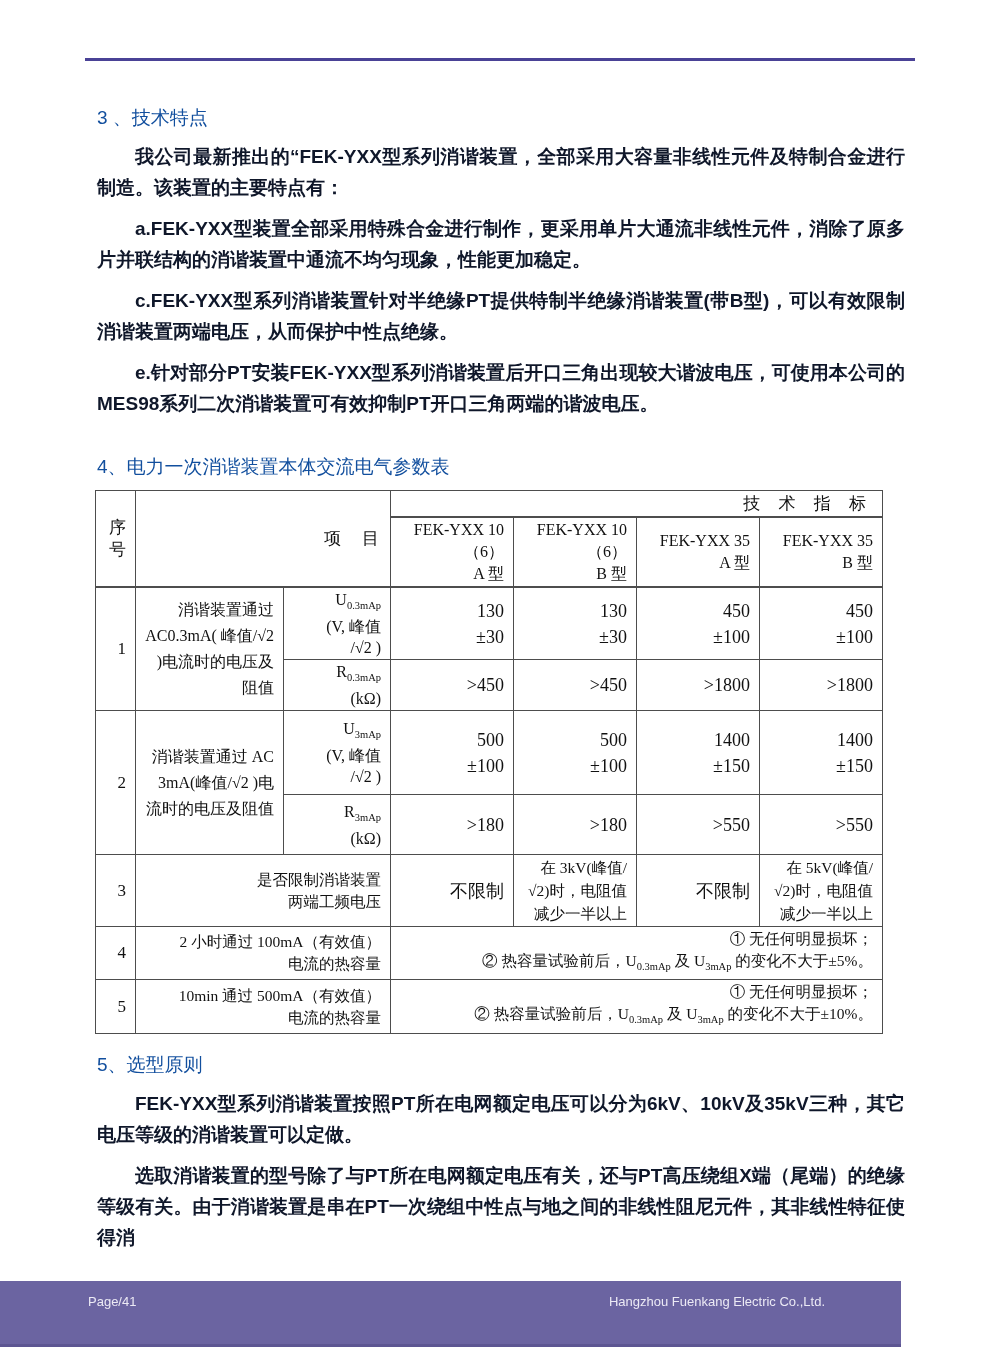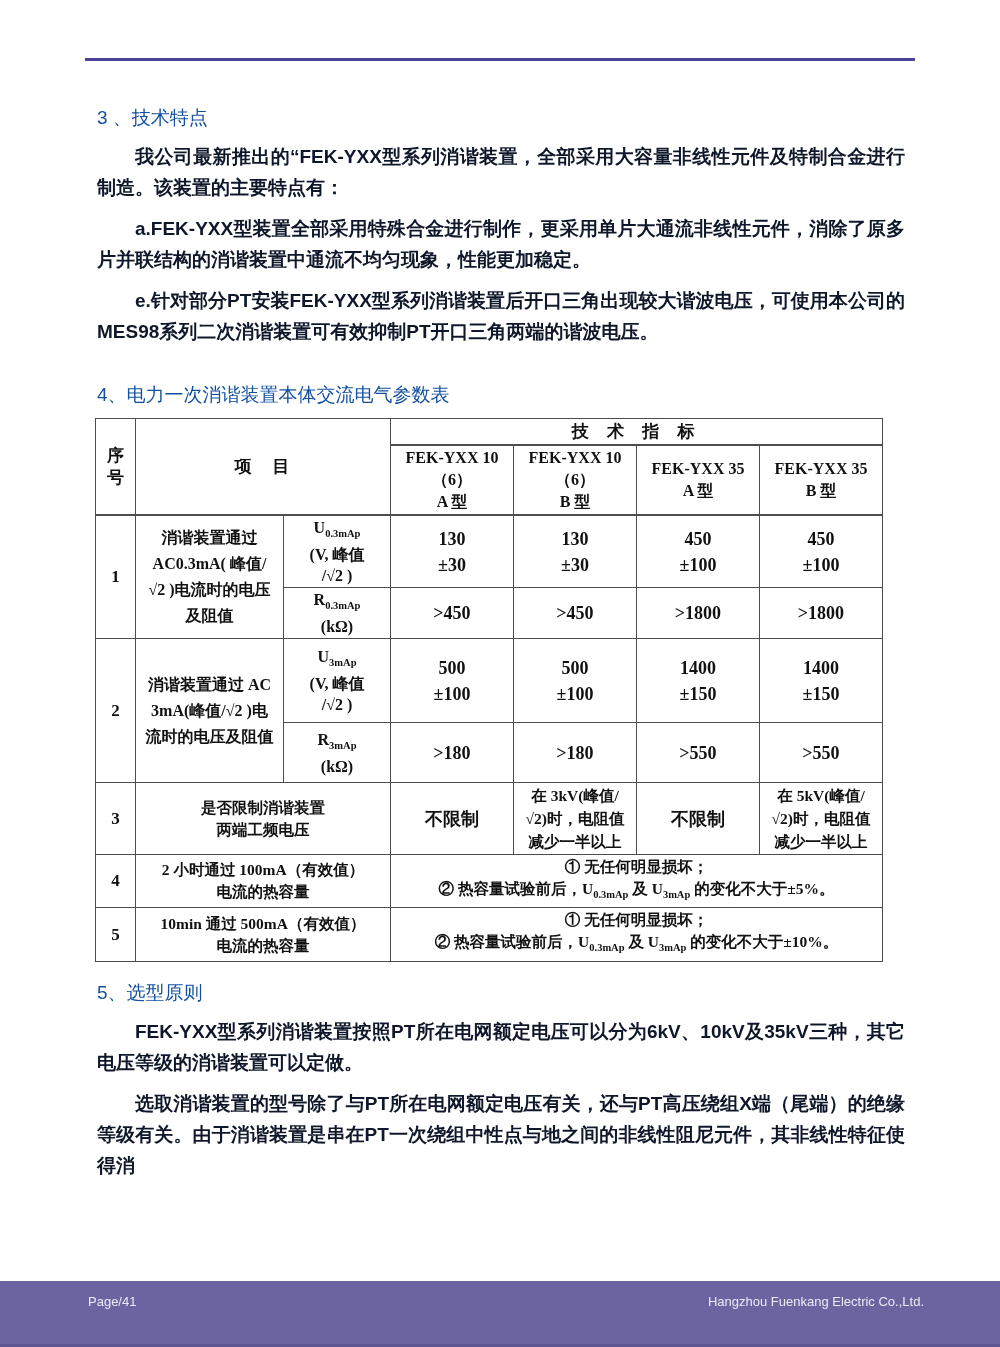--- a/index.html
+++ b/index.html
@@ -31,22 +31,22 @@
     color:#0f172a; text-indent:2em; text-align:justify;
   }
   .body-p.first { margin-top:12px; }
   
   .param-table {
     border-collapse:collapse; margin:12px 0 0 -2px;
     font-family:"Liberation Serif","DejaVu Serif",serif;
     color:#111111; table-layout:fixed; width:787px;
   }
   .param-table td, .param-table th {
-    border:1px solid #4d4d4d; text-align:center; vertical-align:middle;
-    font-weight:700; padding:1px 9px; overflow:hidden;
+    border:1px solid #4d4d4d; text-align:right; vertical-align:middle;
+    font-weight:400; padding:1px 9px; overflow:hidden;
   }
   .hrow1 th { height:24px; font-size:17px; border-bottom-width:2px; }
   .th-tech { letter-spacing:7px; }
   .hrow2 th { height:48px; font-size:16px; line-height:22px; border-bottom-width:2px; }
   .th-no { font-size:16px; line-height:22px; }
   .th-no span { display:block; }
   .th-item { font-size:17px; letter-spacing:2px; }
   .cell-serial { font-size:17px; }
   .cell-item { font-size:16px; line-height:26px; padding:0 8px; }
   .cell-item-sm { font-size:15.5px; line-height:22px; }
@@ -57,41 +57,42 @@
   .cell-note { font-size:15.5px; line-height:22px; text-align:left; padding:2px 8px; }
   .r-h1a td { height:72px; }
   .r-h1b td { height:48px; }
   .r-h2a td { height:84px; }
   .r-h2b td { height:60px; }
   .r-3  td { height:70px; }
   .r-4  td { height:44px; }
   .r-5  td { height:44px; }
   
   .footer-bar {
-    position:absolute; left:0; bottom:0; width:1000px; height:66px;
+    position:absolute; left:0; bottom:0; width:901px; height:66px;
     background:#6b64a1; border-bottom:3px solid #5d5692;
     display:flex; justify-content:space-between; align-items:flex-start;
     padding:13px 76px 0 88px;
     color:#eceaf5; font-size:13px; line-height:16px;
   }
 </style>
 </head>
 <body>
 
 <div class="page">
 
   <header class="doc-header">
     <div class="title-rule"></div>
   </header>
 
   <main class="content">
 
     <h2 class="sec-heading h3">3 、技术特点</h2>
     <p class="body-p first">我公司最新推出的“FEK-YXX型系列消谐装置，全部采用大容量非线性元件及特制合金进行制造。该装置的主要特点有：</p>
     <p class="body-p">a.FEK-YXX型装置全部采用特殊合金进行制作，更采用单片大通流非线性元件，消除了原多片并联结构的消谐装置中通流不均匀现象，性能更加稳定。</p>
+    <p class="body-p">c.FEK-YXX型系列消谐装置针对半绝缘PT提供特制半绝缘消谐装置(带B型)，可以有效限制消谐装置两端电压，从而保护中性点绝缘。</p>
     <p class="body-p">e.针对部分PT安装FEK-YXX型系列消谐装置后开口三角出现较大谐波电压，可使用本公司的MES98系列二次消谐装置可有效抑制PT开口三角两端的谐波电压。</p>
 
     <h2 class="sec-heading h4">4、电力一次消谐装置本体交流电气参数表</h2>
 
     <table class="param-table">
       <colgroup>
         <col style="width:40px">
           <col style="width:148px">
           <col style="width:107px">
         <col style="width:123px">

